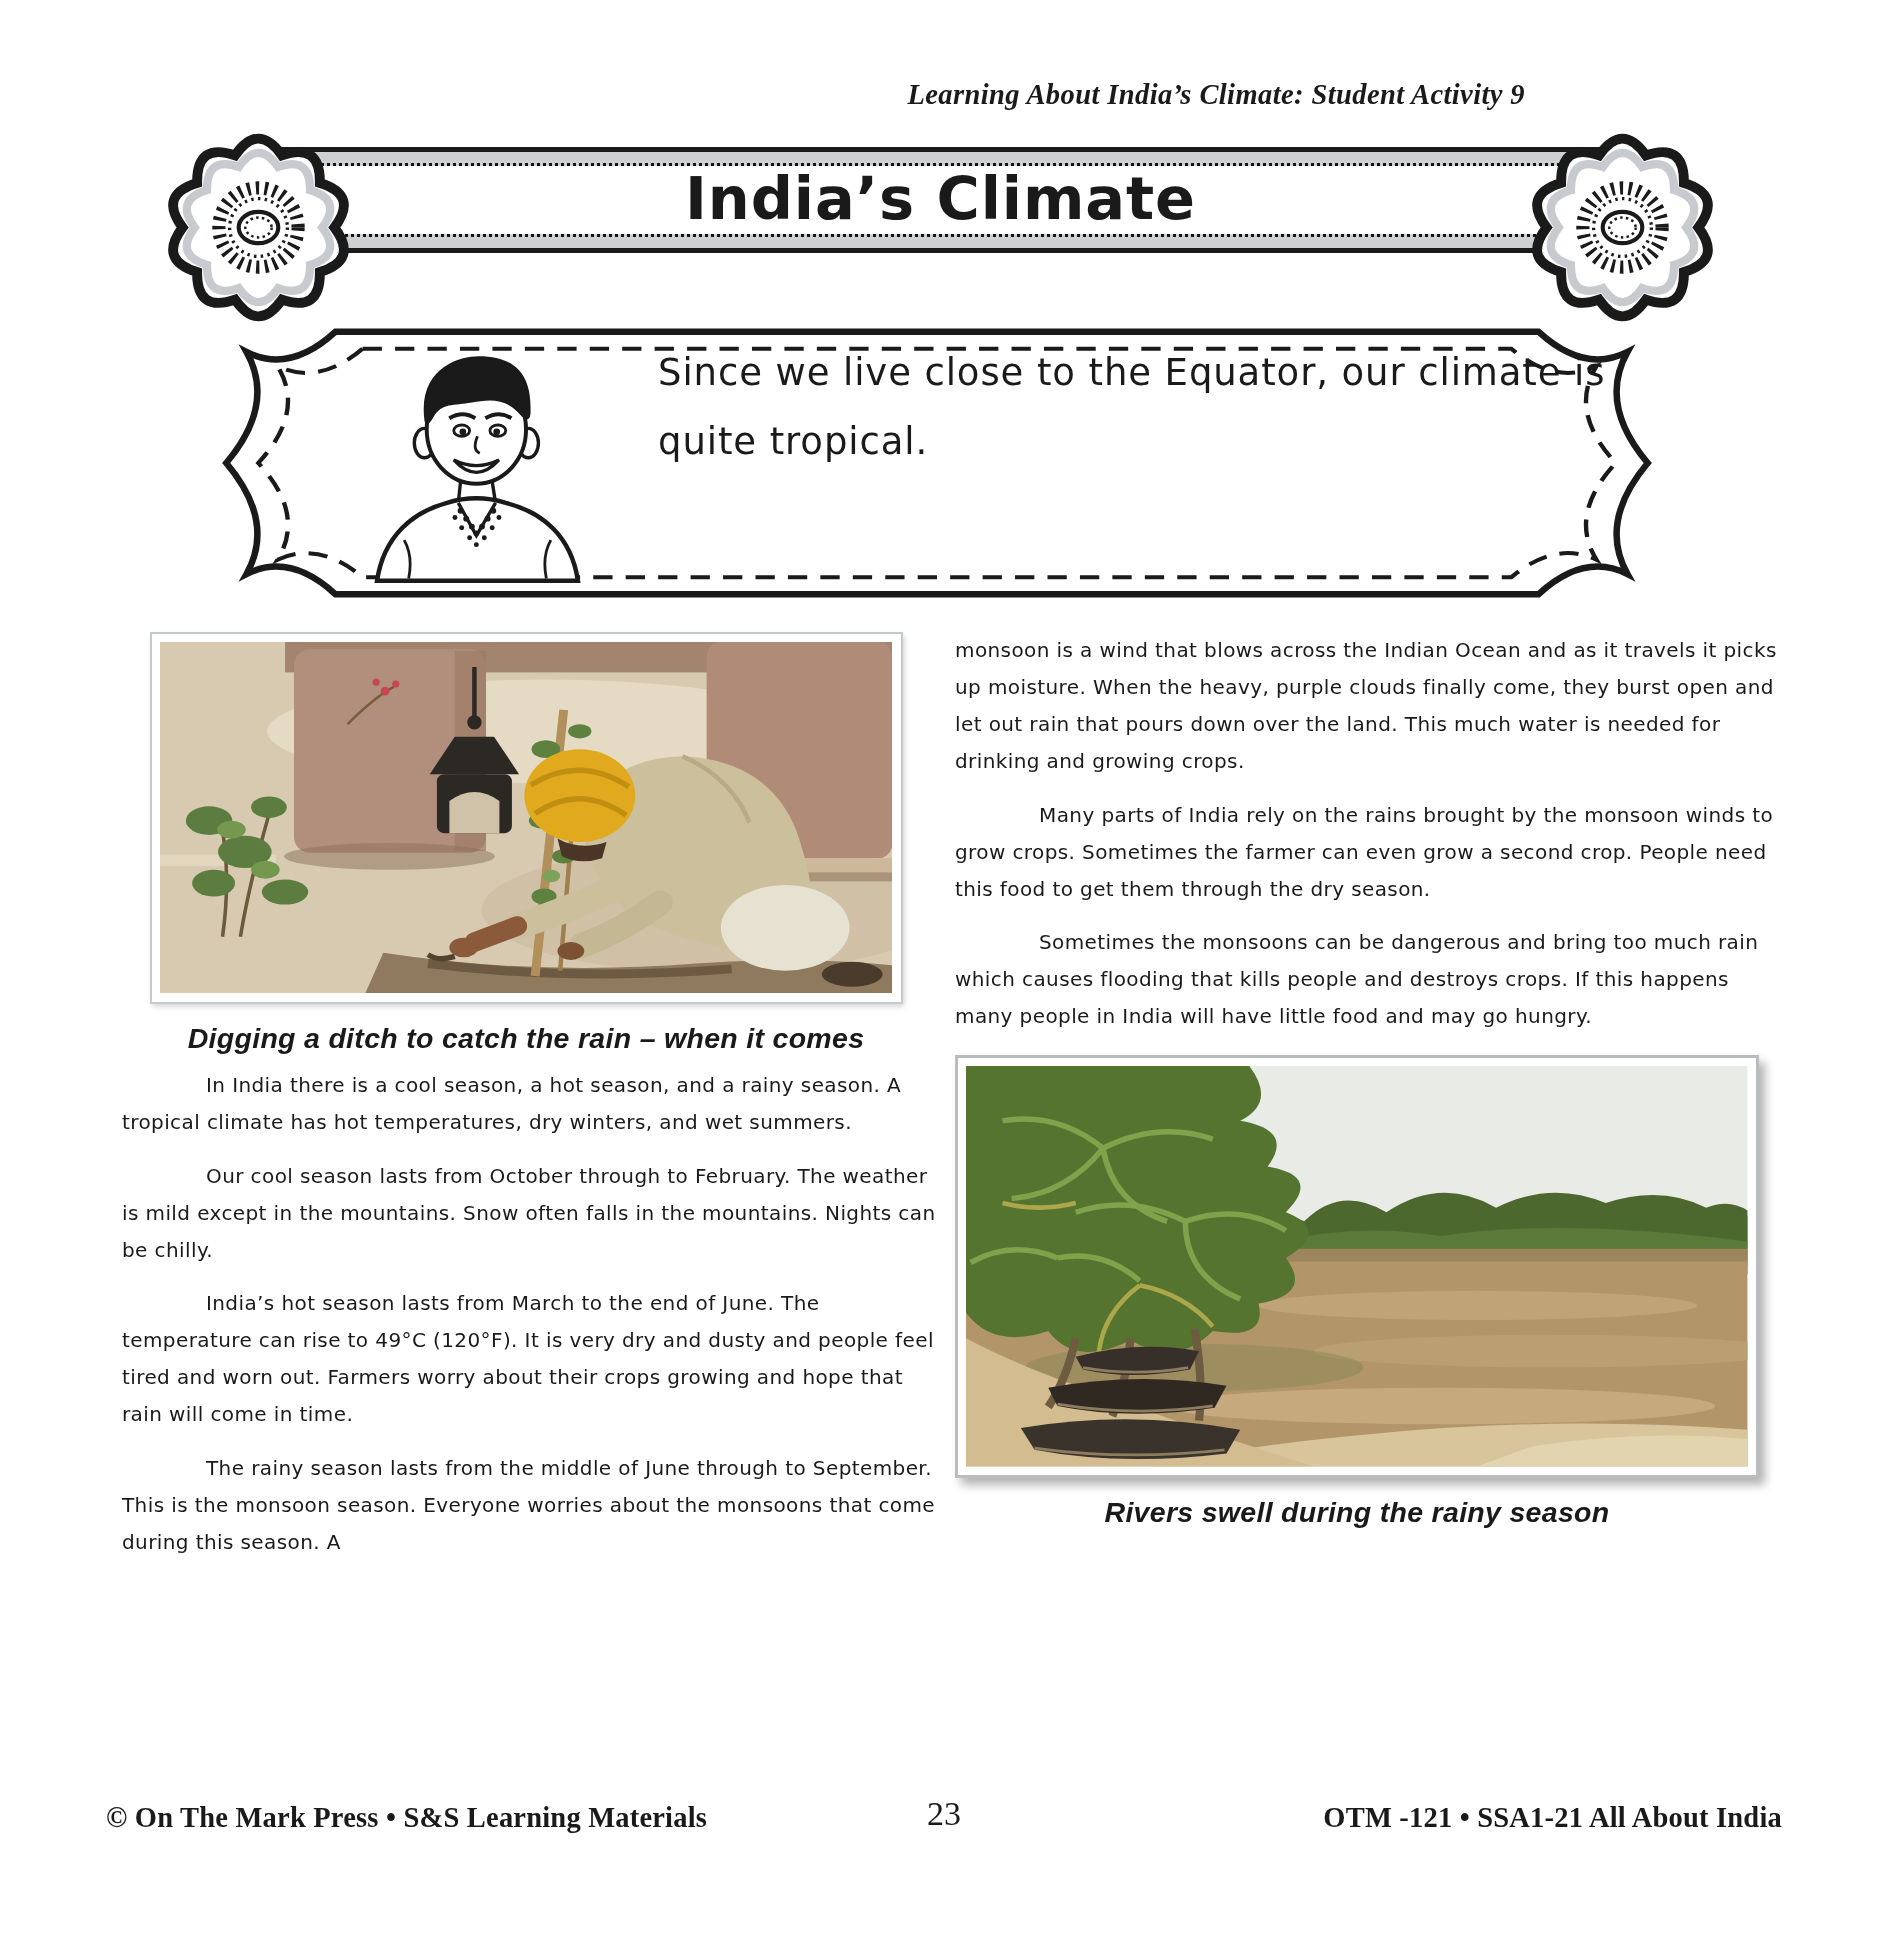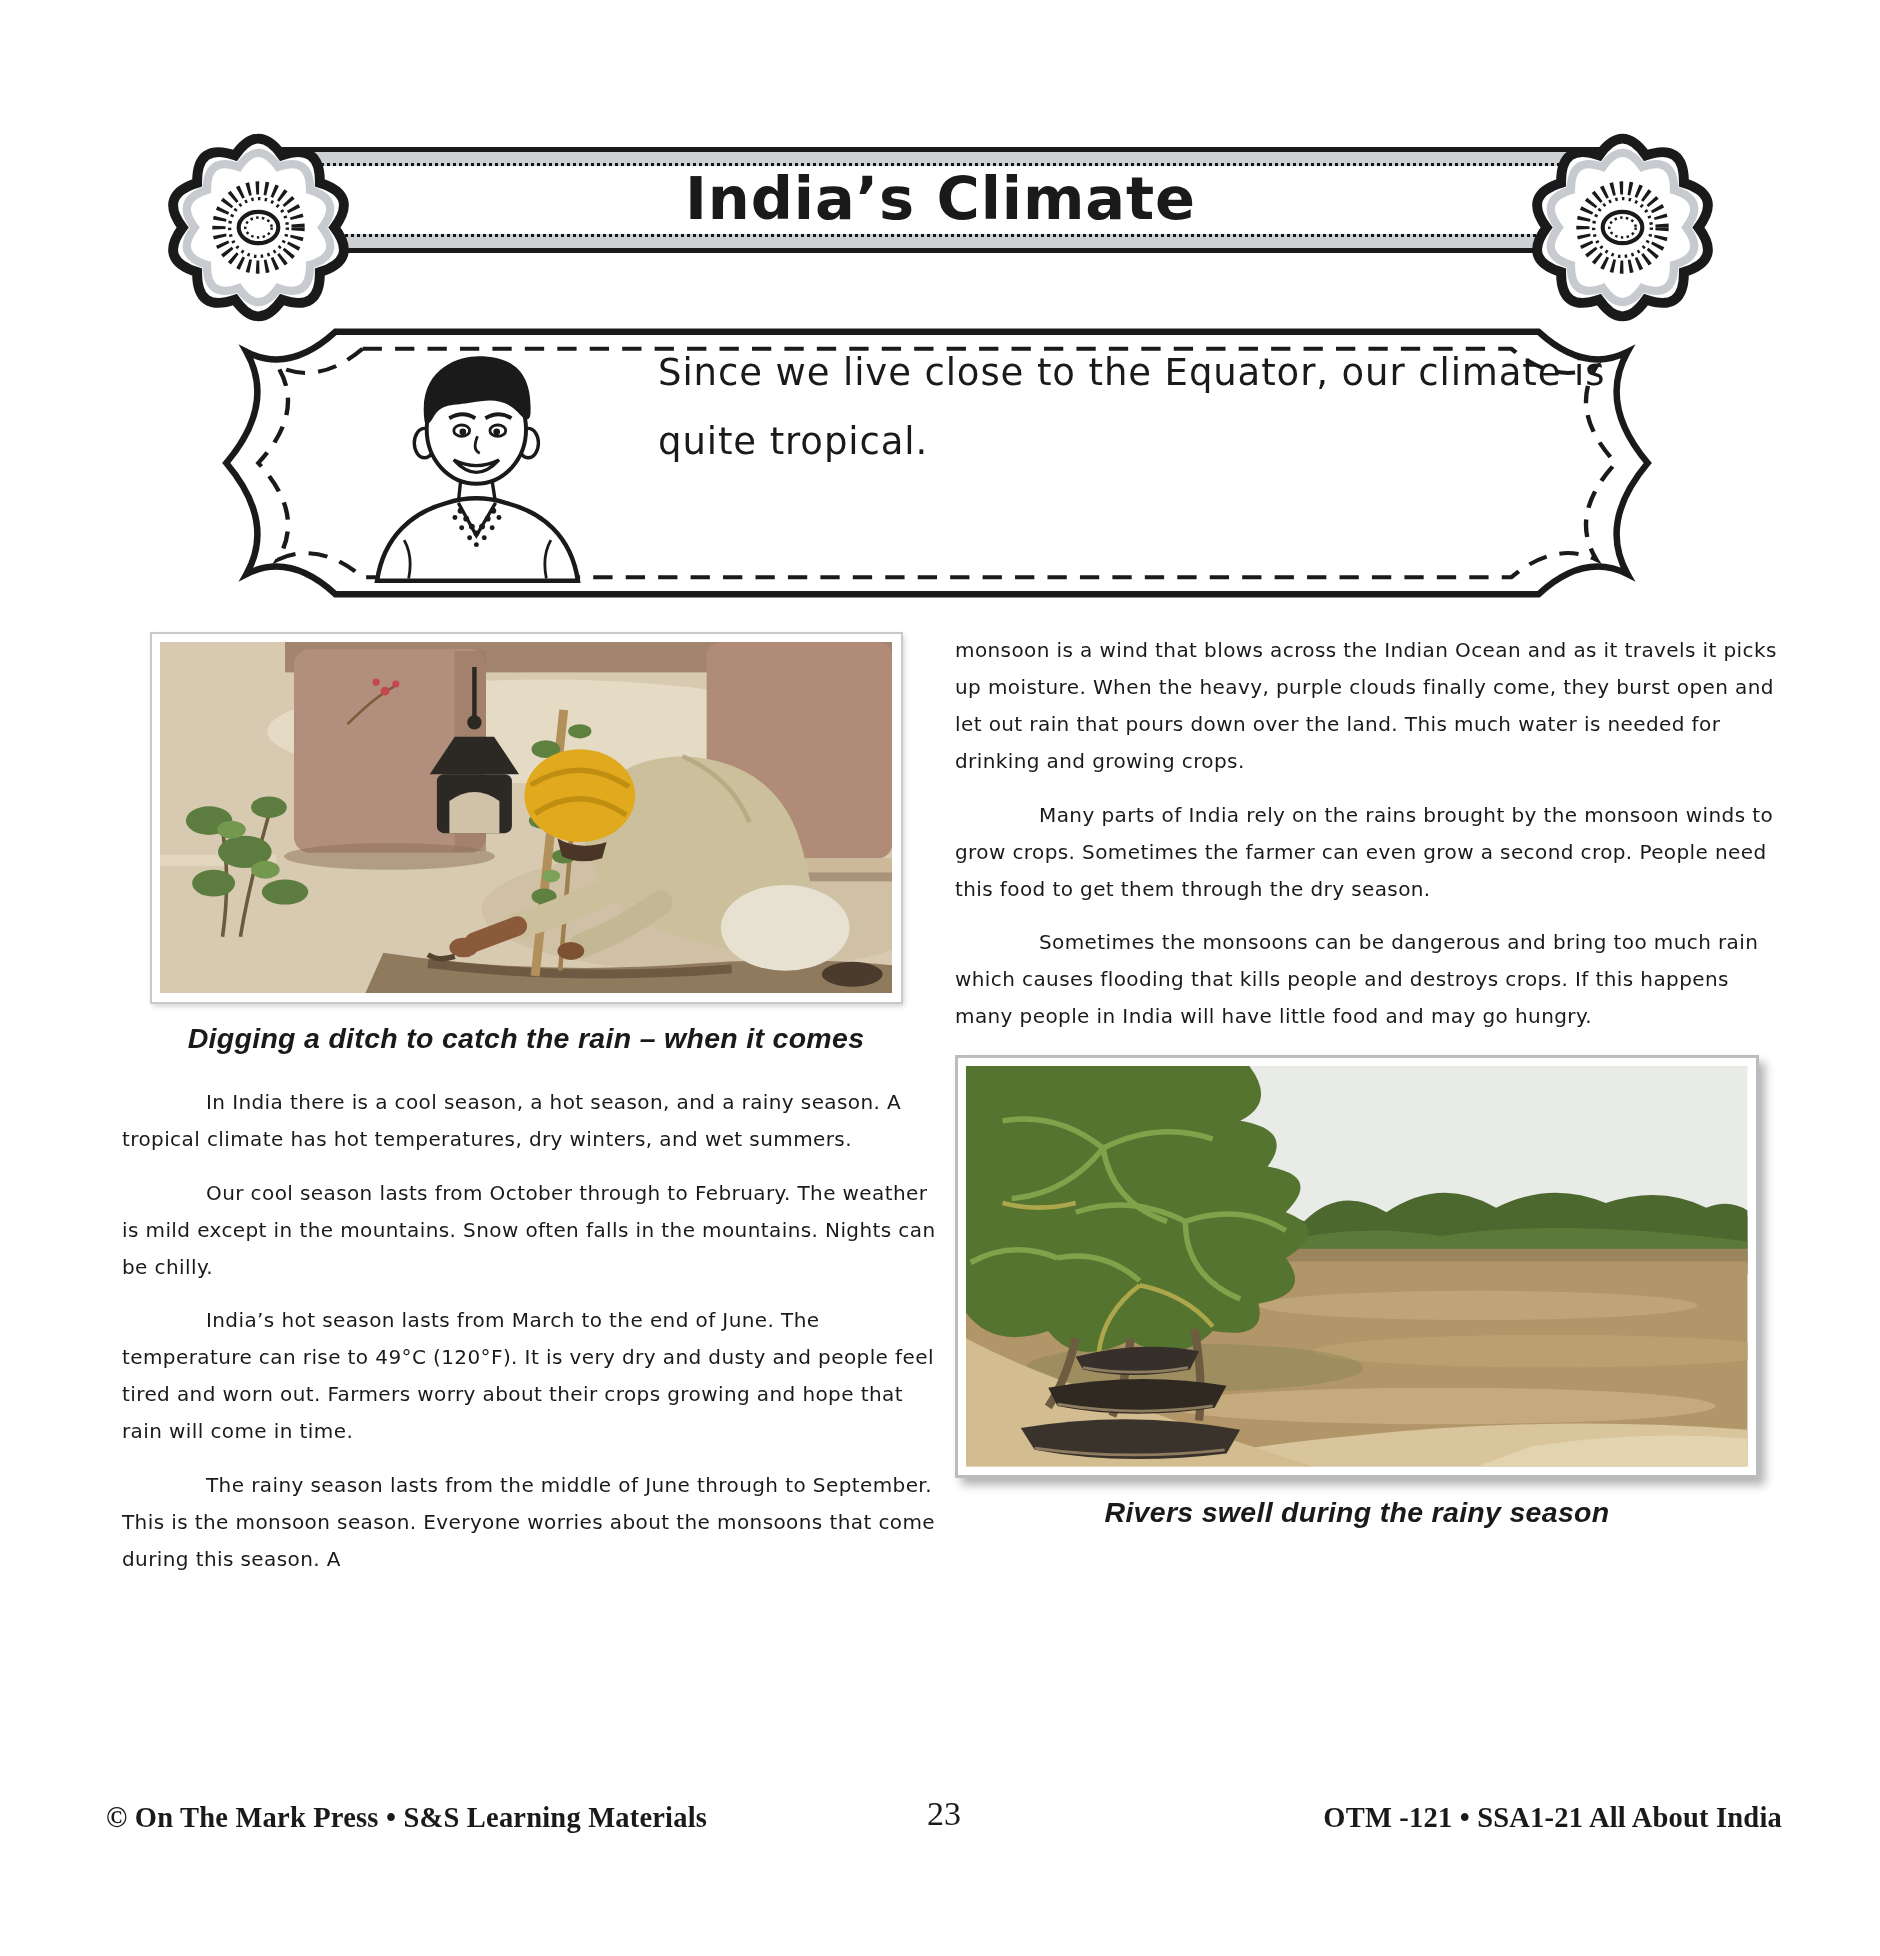--- a/index.html
+++ b/index.html
@@ -55,39 +55,40 @@
   .photo-frame svg { display:block; width:100%; height:auto; }
 
   .caption {
     text-align:center; font-family:"Liberation Sans", sans-serif;
     font-weight:bold; font-style:italic; font-size:28.5px; letter-spacing:0.3px;
     margin:18.4px 0 0 0;
   }
   .col.left .caption { margin-left:27.5px; width:753px; }
   .col.right .caption { width:804px; }
 
-  .body-text { margin-top:29px; }
+  .body-text { margin-top:12px; }
   .body-text p { font-size:20px; line-height:37px; letter-spacing:0.4px; margin:0 0 16.5px 0; }
   .body-text p.indent { text-indent:84px; }
   .col.right .body-text { margin-top:0; }
 
   
   .footer {
     position:absolute; left:106px; right:99px; top:1802px;
     display:flex; justify-content:space-between; align-items:baseline;
     font-family:"Liberation Serif", serif;
   }
   .footer .copyright, .footer .code { font-weight:bold; font-size:28.5px; letter-spacing:0.2px; }
   .footer .pagenum { font-size:34px; font-weight:normal; position:absolute; left:50%; transform:translateX(-50%); top:-7.3px;text-align:center; }
 </style>
 </head>
 <body>
 
 <div class="page">
 
+  <div class="header-note">Learning About India’s Climate:  Student Activity 9</div>
 
   <div class="band">
     <div class="banner">
       <div class="stripe top"></div>
       <div class="title-area">
         <span class="page-title">India’s Climate</span>
       </div>
       <div class="stripe bottom"></div>
     </div>
 

